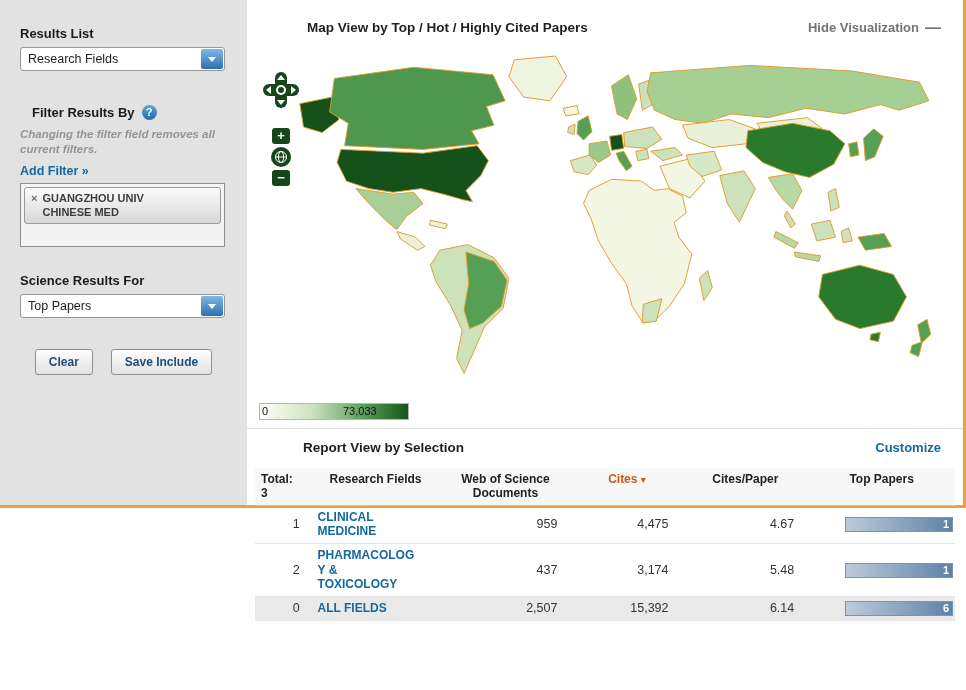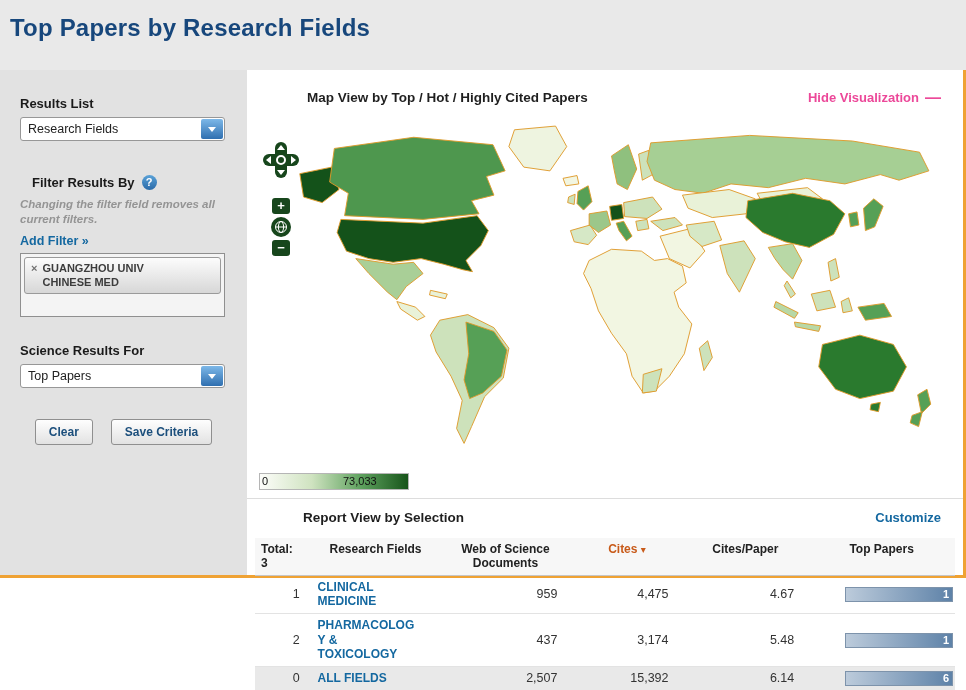--- a/index.html
+++ b/index.html
@@ -59,21 +59,21 @@
   .btn {
     height:26px; padding:0 13px; background:linear-gradient(#fefefe,#e2e2e2);
     border:1px solid #8f8f8f; border-radius:3px; color:#1c4f7c; font-weight:bold;
     font-size:12px; font-family:inherit; cursor:pointer;
   }
 
   
   main { flex:1; background:#fff; position:relative; }
   .map-header { height:46px; padding:20px 22px 0 20px; display:flex; justify-content:space-between; align-items:flex-start; }
   .map-header h2, .report-header h2 { margin:0; font-size:13.5px; font-weight:bold; color:#1f1f1f;padding-left:40px; }
-  .hide-link { color:#ec4899; font-size:13px; font-weight:bold; text-decoration:none; cursor:pointer; display:flex; align-items:center; gap:6px; }
+  .hide-link { color:#737373; font-size:13px; font-weight:bold; text-decoration:none; cursor:pointer; display:flex; align-items:center; gap:6px; }
   .hide-minus { font-size:16px; font-weight:bold; line-height:12px; }
 
   .map-area { position:relative; height:382px; }
   .world { position:absolute; top:2px; left:36px; width:672px; height:326px; }
 
   .map-controls { position:absolute; left:14px; top:26px; width:40px; }
   .pan { width:36px; height:36px; position:relative; margin:0 0 20px 2px; cursor:pointer; }
   .pan-v { position:absolute; left:12px; top:0; width:12px; height:36px; background:#17461c; border-radius:6px; }
   .pan-h { position:absolute; top:12px; left:0; width:36px; height:12px; background:#17461c; border-radius:6px; }
   .pan-center { position:absolute; left:13px; top:13px; width:10px; height:10px; background:#17461c; border:2px solid #fff; border-radius:50%; }
@@ -126,23 +126,20 @@
     background:linear-gradient(to right,#bccbdb,#5e82a8); border:1px solid #7d93ab;
     color:#fff; font-size:11px; font-weight:bold; padding-right:3px; cursor:pointer;
   }
   tr.all-fields td { background:#e9e9e9; border-top:1px solid #cfcfcf; }
 </style>
 </head>
 <body>
 
 <div class="page">
 
-  <div class="top-header">
-    <h1>Top Papers by Research Fields</h1>
-  </div>
 
   <div class="content">
 
     <aside>
       <div>
         <div class="side-label">Results List</div>
         <div class="sel">
           <span>Research Fields</span>
           <span class="sel-btn">
               <span class="sel-arrow"></span>
@@ -170,21 +167,21 @@
         <div class="sel">
           <span>Top Papers</span>
           <span class="sel-btn">
               <span class="sel-arrow"></span>
             </span>
         </div>
       </div>
 
       <div class="btn-row">
         <button class="btn">Clear</button>
-        <button class="btn">Save Criteria</button>
+        <button class="btn">Save Include</button>
       </div>
     </aside>
 
     <main>
 
       <div class="map-header">
         <h2>Map View by Top / Hot / Highly Cited Papers</h2>
         <a class="hide-link">
           <span>Hide Visualization</span>
           <span class="hide-minus">—</span>

